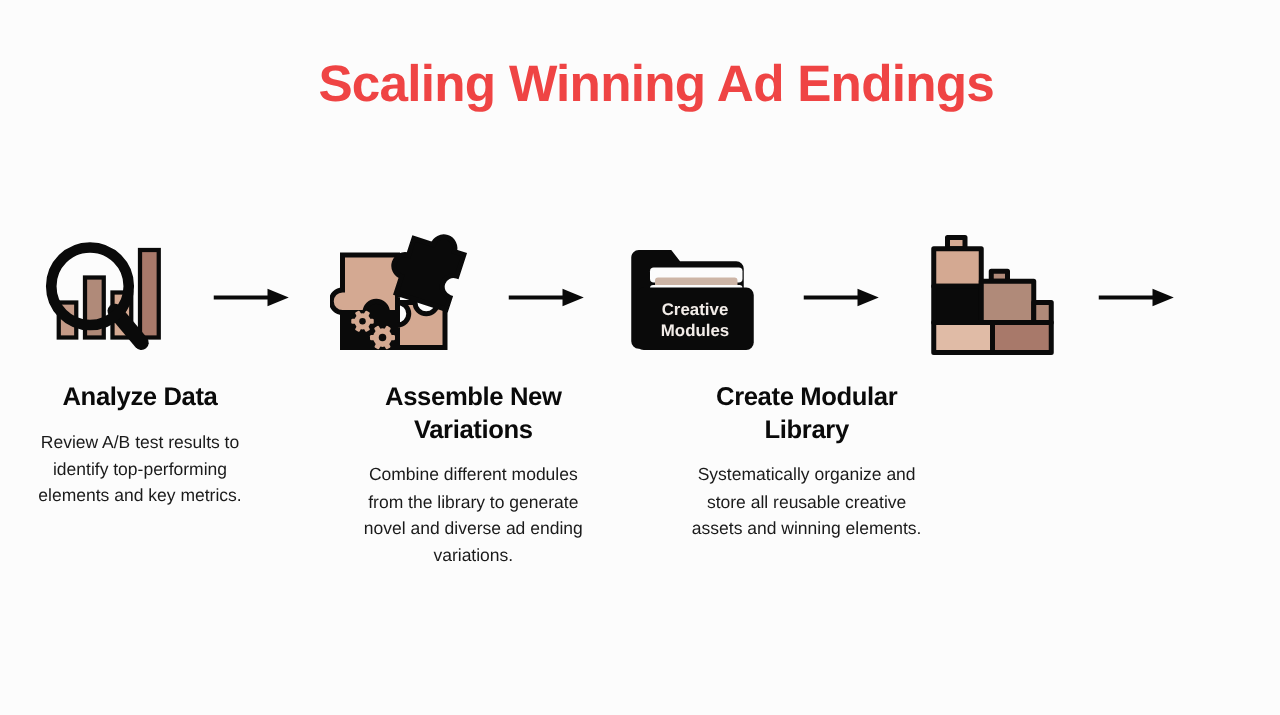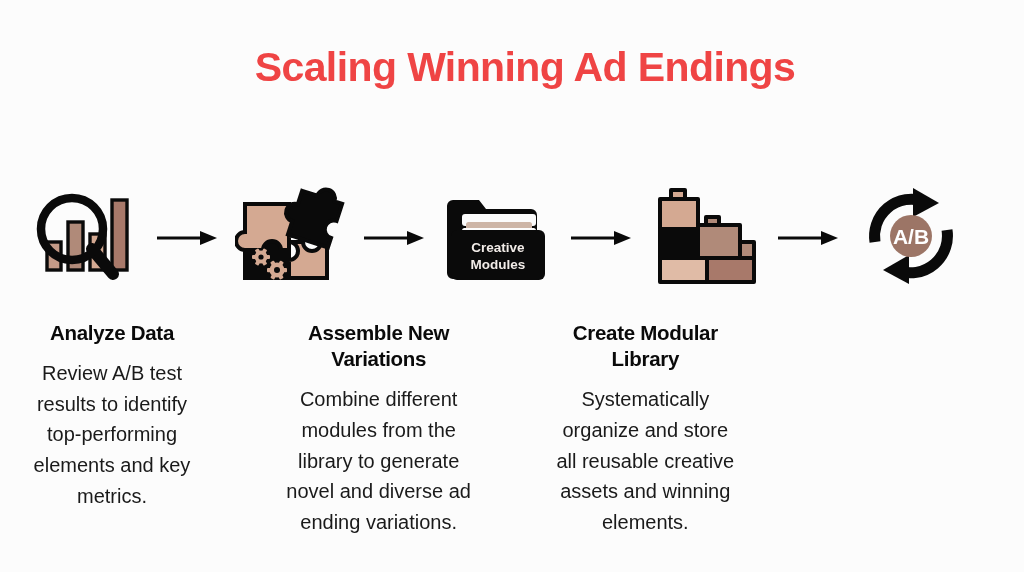--- a/index.html
+++ b/index.html
@@ -66,21 +66,21 @@
     display: flex;
     align-items: center;
     justify-content: center;
   }
 
   .arrow-cell svg { display: block; }
 
   
   #columns {
     position: absolute;
-    top: 320px;
+    top: 305px;
     left: 18px;
     width: 988px;
     display: flex;
     align-items: flex-start;
     justify-content: space-between;
   }
 
   .col {
     width: 188px;
     flex: 0 0 188px;
@@ -90,21 +90,21 @@
   .col-heading {
     font-size: 20.5px;
     font-weight: bold;
     line-height: 1.28;
     color: #0a0a0a;
     letter-spacing: -0.3px;
     margin-bottom: 12px;
   }
 
   .col-body {
-    font-size: 20px;
+    font-size: 14px;
     line-height: 1.53;
     color: #1a1a1a;
   }
 
   
   .folder-label {
     font-family: "Liberation Sans", sans-serif;
     font-weight: bold;
     font-size: 13.5px;
     fill: #f2ece8;
@@ -248,35 +248,20 @@
 
     <div class="arrow-cell">
       <span>
         <svg width="62" height="18" viewBox="0 0 62 18">
           <line x1="1" y1="9" x2="47" y2="9" stroke="#0a0a0a" stroke-width="3.2"></line>
           <polygon points="44,2 61,9 44,16" fill="#0a0a0a"></polygon>
         </svg>
       </span>
     </div>
 
-    <div class="icon-cell">
-      <span>
-        <svg width="100" height="100" viewBox="0 0 100 100">
-
-          <path d="M14 56 A37 37 0 0 1 62 15" fill="none" stroke="#0a0a0a" stroke-width="11" stroke-linecap="butt"></path>
-          <polygon points="52,2 78,17 52,31" fill="#0a0a0a"></polygon>
-
-          <path d="M86 44 A37 37 0 0 1 38 85" fill="none" stroke="#0a0a0a" stroke-width="11" stroke-linecap="butt"></path>
-          <polygon points="48,69 22,84 48,98" fill="#0a0a0a"></polygon>
-
-          <circle cx="50" cy="50" r="21" fill="#9c7566"></circle>
-          <text class="ab-label" x="50" y="58" text-anchor="middle">A/B</text>
-        </svg>
-      </span>
-    </div>
 
   </div>
 
   <div id="columns">
 
     <div class="col">
       <div class="col-heading">Analyze Data</div>
       <div class="col-body">Review A/B test results to identify top-performing elements and key metrics.</div>
     </div>
 

